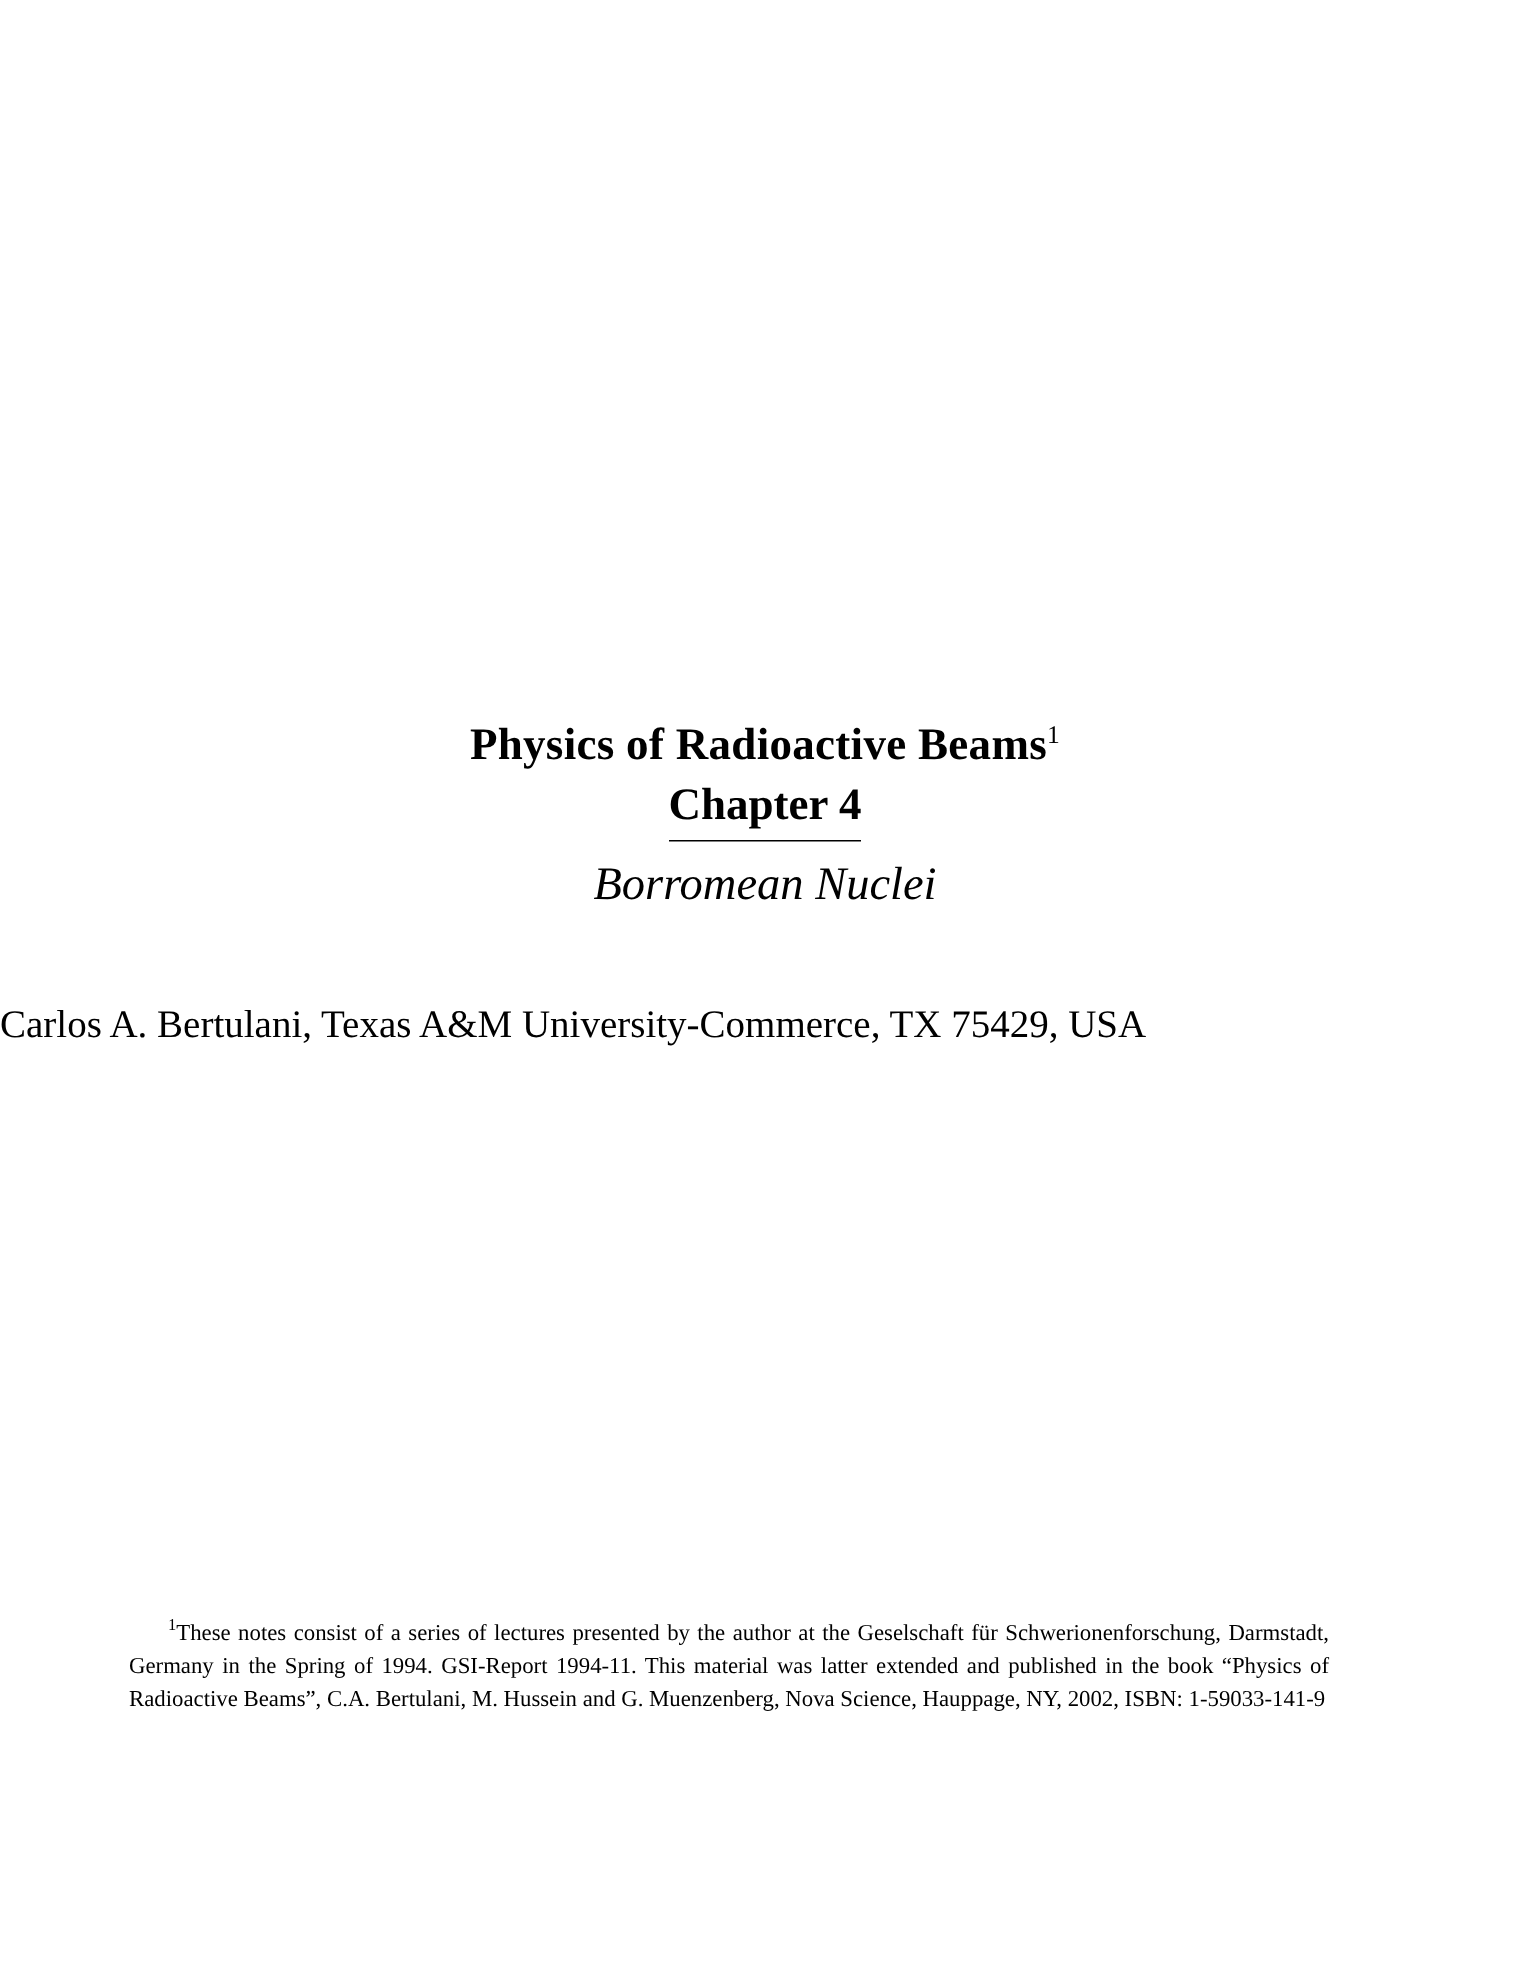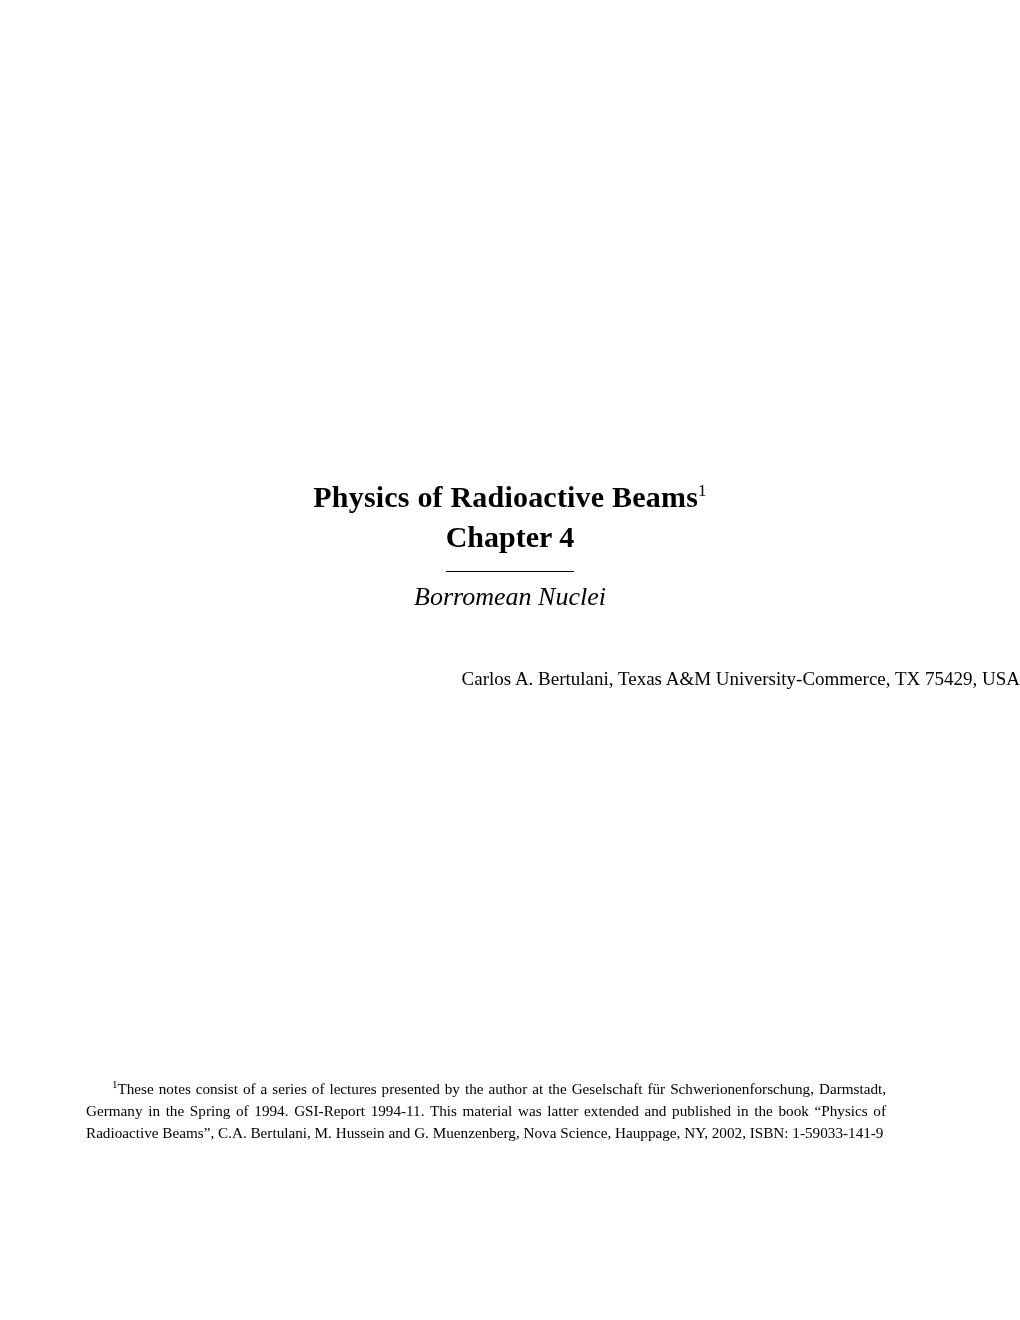--- a/index.html
+++ b/index.html
@@ -47,37 +47,37 @@
   }
   .chapter-line {
     font-size: 30px;
     font-weight: bold;
     margin: 6px 0 0 0;
     line-height: 1.12;
   }
   .chapter-underline {
     display: inline-block;
     border-bottom: 1.6px solid #000;
-    padding-bottom: 18px;
+    padding-bottom: 7px;
   }
   .subtitle {
-    font-size: 26px;
+    font-size: 31px;
     font-style: italic;
     margin: 10px 0 0 0;
     line-height: 1.15;
   }
 
   
   .author-line {
     position: absolute;
     left: 0;
     top: 668px;
     width: 1020px;
-    text-align: right;
-    font-size: 19px;
+    text-align: left;
+    font-size: 26px;
   }
 
   
   .footnote {
     position: absolute;
     left: 86px;
     top: 1078px;
     width: 800px;
     font-size: 15.2px;
     line-height: 1.45;

